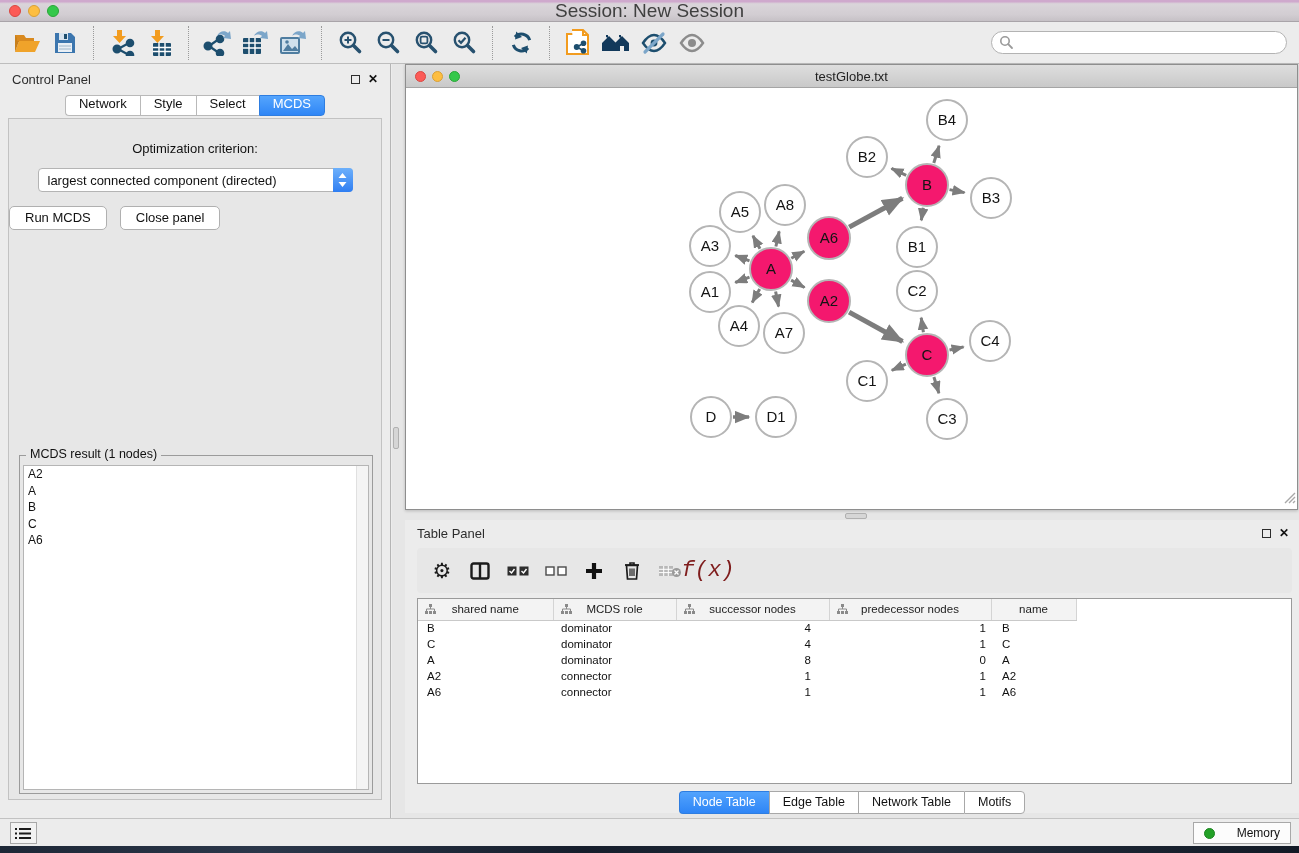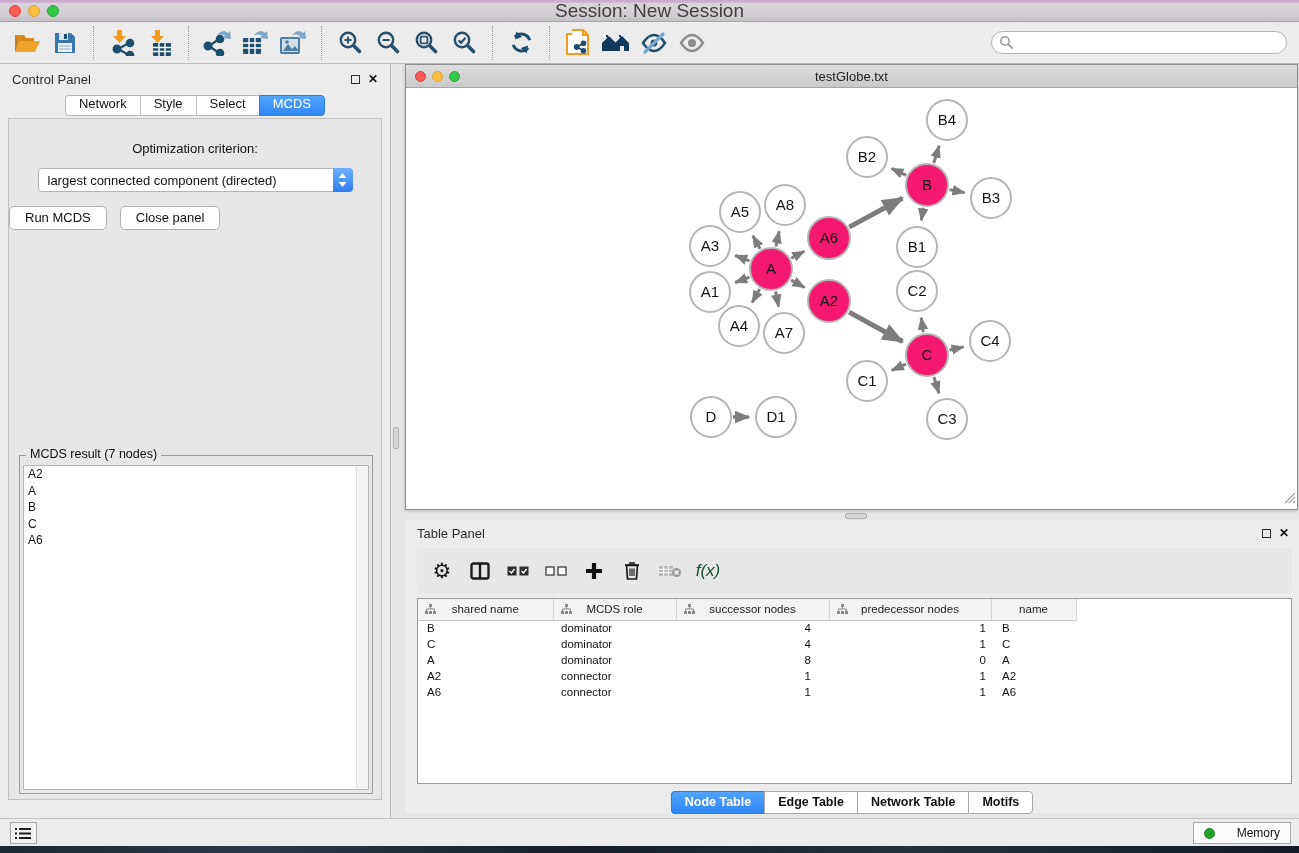--- a/index.html
+++ b/index.html
@@ -82,32 +82,32 @@
   .h-grip { position:absolute; left:845px; top:513px; width:22px; height:6px; background:#d6d6d6;
     border:1px solid #b0b0b0; border-radius:2px; }
 
   
   .table-panel { position:absolute; left:13px; top:456px; width:894px; height:293px; background:#ececec; }
   .tp-header { height:26px; display:flex; align-items:center; padding:0 10px 0 12px; }
   .tp-toolbar { margin:2px 7px 0 12px; height:45px; background:#e7e7e7; border-radius:4px;
     display:flex; align-items:center; padding:0 10px; gap:8px; }
   .tp-btn { width:30px; height:30px; display:flex; align-items:center; justify-content:center; }
   .gear-glyph { font-size:21px; color:#1c1c1c; line-height:1; }
-  .fx-label { font-family:Liberation Sans, sans-serif; font-style:italic; font-size:17px; color:#14532d; }
+  .fx-label { font-family:Liberation Mono, monospace; font-style:italic; font-size:22px; color:#7f1d1d; }
   .tp-table-wrap { margin:5px 7px 0 12px; height:186px; background:#fff; border:1px solid #9a9a9a; overflow:hidden; }
   table.node-table { border-collapse:collapse; table-layout:fixed; width:100%; }
   .node-table th { height:21px; background:#f3f3f3; border-bottom:1px solid #c9c9c9; border-right:1px solid #d4d4d4;
     font-size:11.5px; font-weight:normal; color:#1c1c1c; position:relative; text-align:center; }
   .node-table th.colf { border-right:none; background:#fff; border-bottom:1px solid #fff; }
   .node-table th .hdr-icon { position:absolute; left:7px; top:5px; }
   .node-table td { height:16px; font-size:11.5px; color:#111; white-space:nowrap; overflow:hidden; }
   td.col0 { padding-left:9px; } td.col1 { padding-left:8px; }
   td.col2 { text-align:right; padding-right:18px; } td.col3 { text-align:right; padding-right:5px; }
   td.col4 { padding-left:11px; }
-  .tp-tabs { display:flex; justify-content:center; margin-top:7px;font-weight:bold; }
+  .tp-tabs { display:flex; justify-content:center; margin-top:7px; }
   .seg { font-size:12.5px; color:#111; background:#fff; border:1px solid #a8a8a8; border-right:none;
     padding:3px 13px 4px; }
   .seg:first-child { border-radius:4px 0 0 4px; }
   .seg:last-child { border-right:1px solid #a8a8a8; border-radius:0 4px 4px 0; }
   .seg.sel { background:linear-gradient(#52a3fd,#2e85f6); color:#fff; border-color:#2e7de0; }
 
   
   .statusbar { position:absolute; left:0; top:818px; width:100%; height:28px; background:#ececec;
     border-top:1px solid #c2c2c2; }
   .list-btn { position:absolute; left:10px; top:3px; width:27px; height:22px; background:#f2f2f2;
@@ -307,21 +307,21 @@
                   <path d="M4.5 0 L8.5 5 H0.5z M4.5 14 L8.5 9 H0.5z" fill="#fff"></path>
                 </svg>
             </span>
           </div>
         </div>
         <div class="btn-row">
           <button class="push-btn">Run MCDS</button>
           <button class="push-btn">Close panel</button>
         </div>
         <div class="result-box">
-          <span class="result-title">MCDS result (7 nodes)</span>
+          <span class="result-title">MCDS result (1 nodes)</span>
           <div class="result-list">
             <div class="result-scroll"></div>
           <div class="result-item">A2</div>
               <div class="result-item">A</div>
               <div class="result-item">B</div>
               <div class="result-item">C</div>
               <div class="result-item">A6</div>
             </div>
         </div>
       </div>

